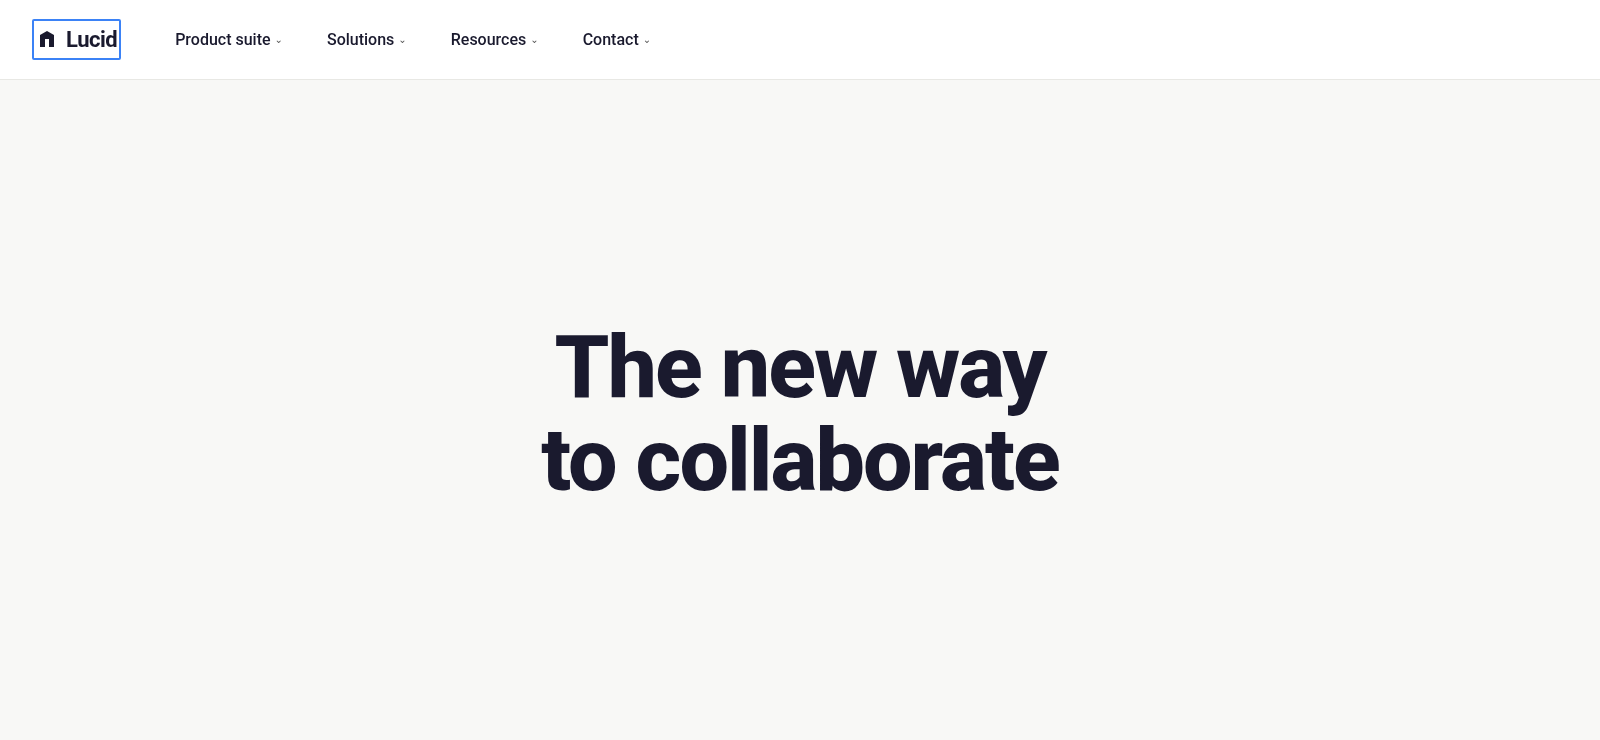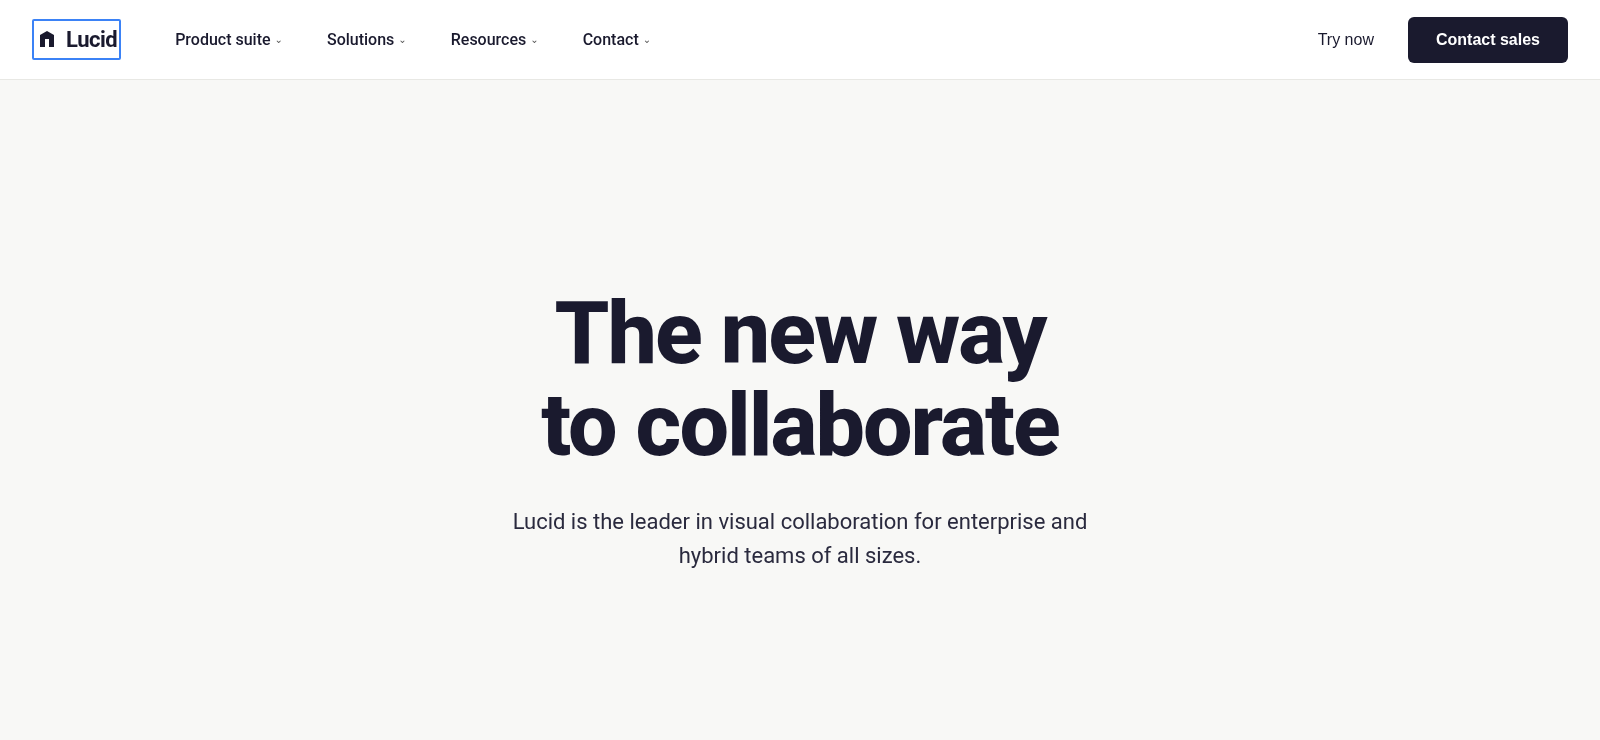--- a/index.html
+++ b/index.html
@@ -164,25 +164,20 @@
         <span>Resources</span>
         <span class="chevron">⌄</span>
       </div>
       <div class="nav-link">
         <span>Contact</span>
         <span class="chevron">⌄</span>
       </div>
     </div>
   </div>
 
-  <div class="nav-right">
-    <button class="try-now-btn">Try now</button>
-    <button class="contact-sales-btn">Contact sales</button>
-  </div>
 </nav>
 
 <section class="hero">
   <h1 class="hero-title">
     <span>The new way</span><br>
     <span>to collaborate</span>
   </h1>
-  <p class="hero-subtitle">Lucid is the leader in visual collaboration for enterprise and hybrid teams of all sizes.</p>
 </section>
 
 </body></html>

